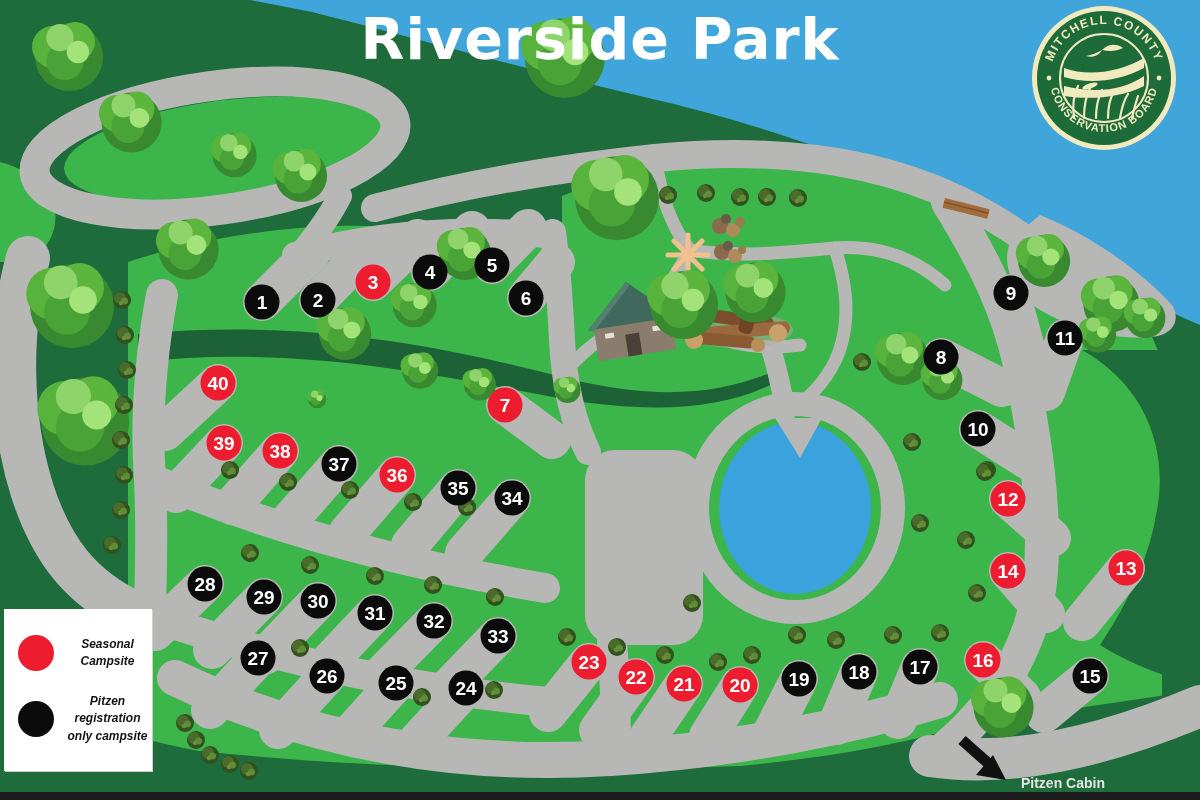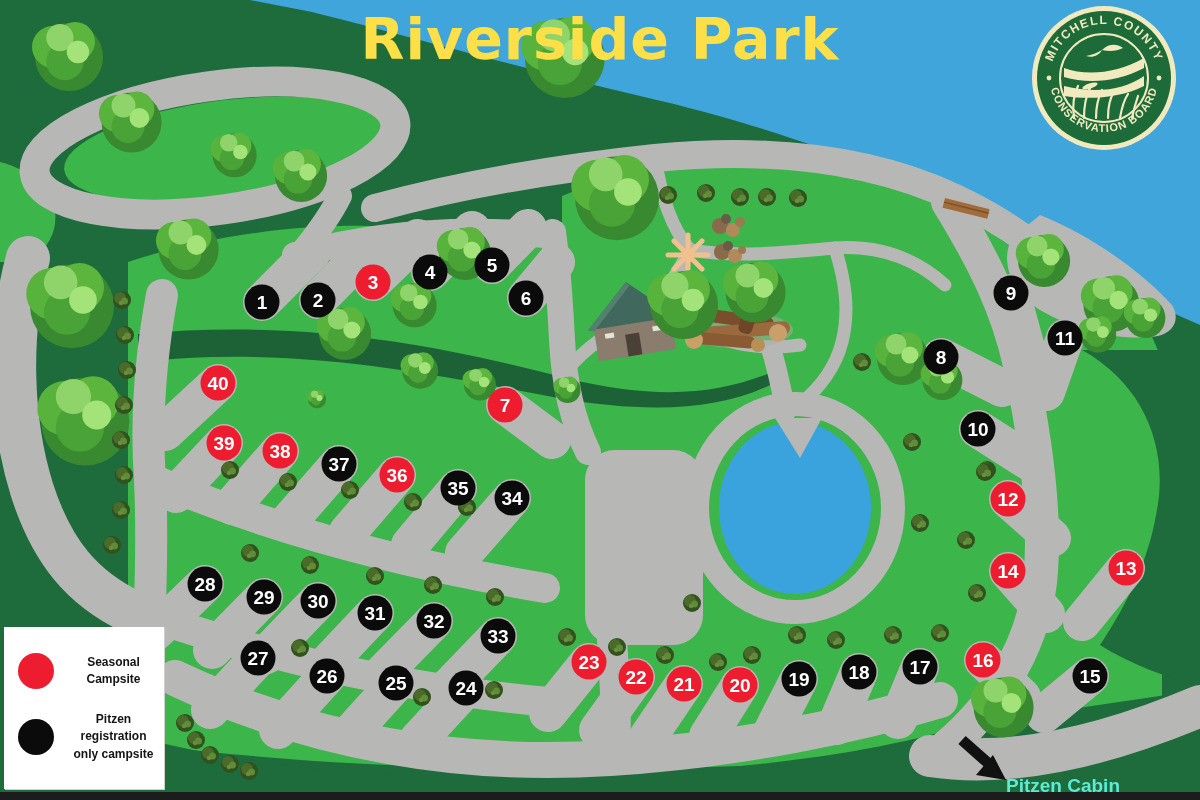--- a/index.html
+++ b/index.html
@@ -1,29 +1,29 @@
 <!DOCTYPE html>
 <html><head>
 <meta charset="utf-8">
 <style>
   html,body{margin:0;padding:0;background:#222;}
   #stage{position:relative;width:1200px;height:800px;overflow:hidden;
          font-family:"Liberation Sans",sans-serif;background:#1e6b3b;}
   #map-svg{position:absolute;left:0;top:0;}
   .title{position:absolute;left:0;top:6px;width:100%;text-align:center;
-         font-size:57px;font-weight:bold;letter-spacing:1px;color:#fde047;
+         font-size:57px;font-weight:bold;letter-spacing:1px;color:#ffffff;
          font-family:"DejaVu Sans","Liberation Sans",sans-serif;}
-  .legend{position:absolute;left:4px;top:627px;width:160px;height:162px;
-          background:#ffffff;box-shadow:1px 1px 0 #cfcfcf;}
+  .legend{position:absolute;left:4px;top:609px;width:148px;height:162px;
+          background:#ffffff;box-shadow:1px 1px 0 #cfcfcf;font-style:italic;}
   .legend-item{display:flex;align-items:center;gap:9px;margin:22px 0 0 14px;}
   .legend-item:first-child{margin-top:26px;}
   .swatch{width:36px;height:36px;border-radius:50%;flex:0 0 36px;}
   .legend-label{font-size:12px;font-weight:bold;color:#141414;line-height:1.45;text-align:center;}
   .cabin-label{position:absolute;left:998px;top:775px;width:130px;text-align:center;
-               font-size:19px;font-weight:bold;color:#5eead4;}
+               font-size:14px;font-weight:bold;color:#e5e5e5;}
   .logo{position:absolute;left:1028px;top:2px;width:152px;height:152px;}
   text{font-family:"Liberation Sans",sans-serif;}
 </style>
 </head>
 <body>
 
 <div id="stage">
 
 <svg id="map-svg" width="1200" height="800" viewBox="0 0 1200 800">
 

